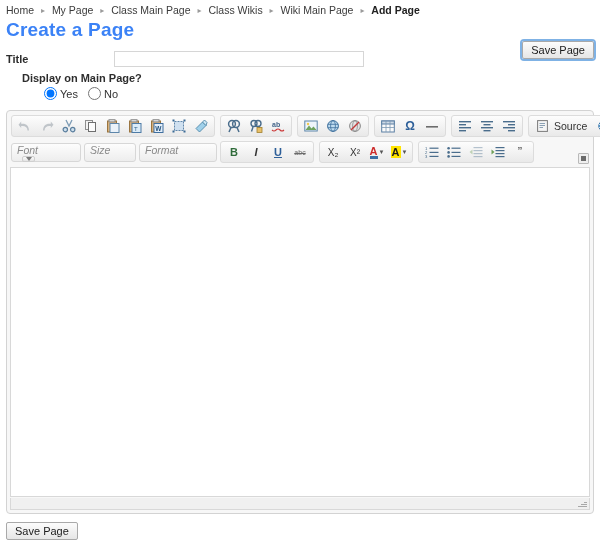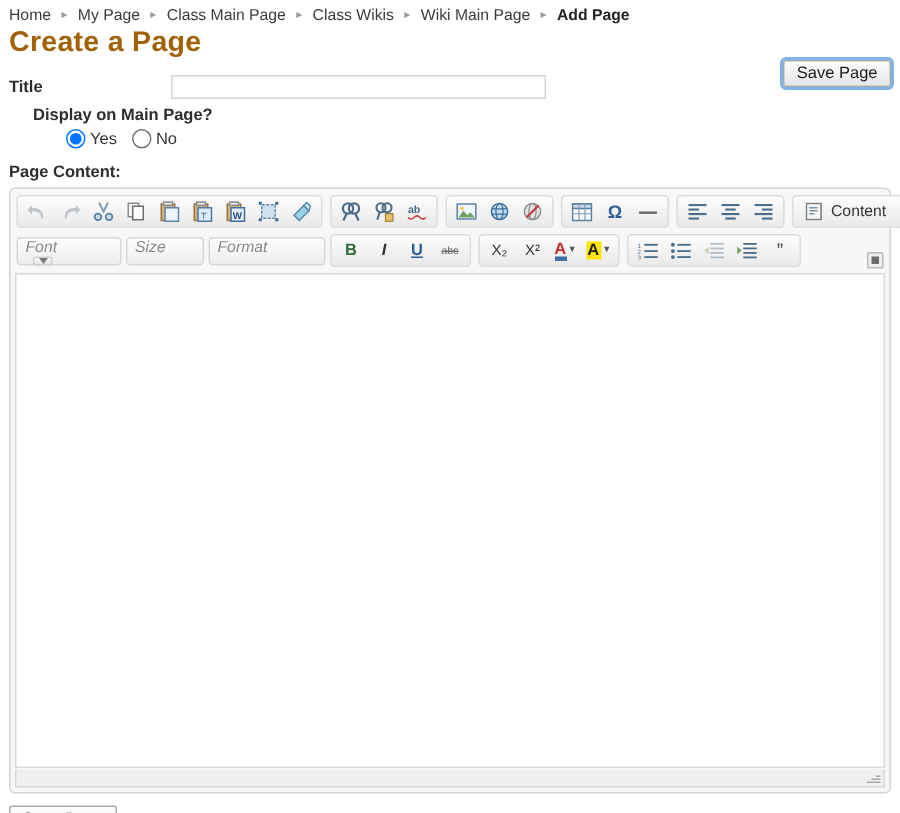--- a/index.html
+++ b/index.html
@@ -29,21 +29,21 @@
     margin:0 4px;
     font-size:8px;
     vertical-align:1px;
   }
 
   
   .page-title {
     margin:2px 0 10px 6px;
     font-size:19px;
     font-weight:bold;
-    color:#a16207;
+    color:#3b82f6;
     letter-spacing:0.2px;
     line-height:22px;
   }
 
   
   .form-area { padding:0 6px; position:relative; }
   .row { display:flex; align-items:center; margin-bottom:5px; }
   .lbl {
     font-weight:bold;
     font-size:11px;
@@ -246,21 +246,20 @@
 
   <div class="lbl display-label">Display on Main Page?</div>
 
   <div class="radio-row">
     <input type="radio" name="display" id="r-yes" checked="" style="">
     <label for="r-yes">Yes</label>
     <input type="radio" name="display" id="r-no" style="">
     <label for="r-no">No</label>
   </div>
 
-  <div class="lbl pc-label">Page Content:</div>
 </div>
 
 <div class="editor">
   <div class="toolbar-wrap">
 
     <div class="toolbar-row">
 
       <div class="tgroup">
         <div class="tbtn disabled">
           <svg width="14" height="13" viewBox="0 0 14 13">
@@ -417,21 +416,21 @@
             </svg>
         </div>
       </div>
 
       <div class="tgroup">
         <div class="tbtn tbtn-wide">
           <svg width="11" height="12" viewBox="0 0 11 12" style="margin-right:3px;">
               <rect x="0.6" y="0.6" width="9.8" height="10.8" fill="#f4f4f4" stroke="#7a7a7a"></rect>
               <path d="M2.5 3.5 H8 M2.5 5.5 H8 M2.5 7.5 H6" stroke="#7f97ad" stroke-width="0.9"></path>
             </svg>
-          <span>Content</span>
+          <span>Source</span>
         </div>
         <div class="tbtn">
           <svg width="14" height="14" viewBox="0 0 14 14">
               <circle cx="7" cy="7" r="5.2" fill="#67a8dd" stroke="#2e6ea3" stroke-width="1"></circle>
               <ellipse cx="7" cy="7" rx="2.2" ry="5.2" fill="none" stroke="#ffffff" stroke-width="0.8"></ellipse>
               <path d="M2 5.4 H12 M2 8.6 H12" stroke="#ffffff" stroke-width="0.8"></path>
             </svg>
         </div>
 
       </div>

